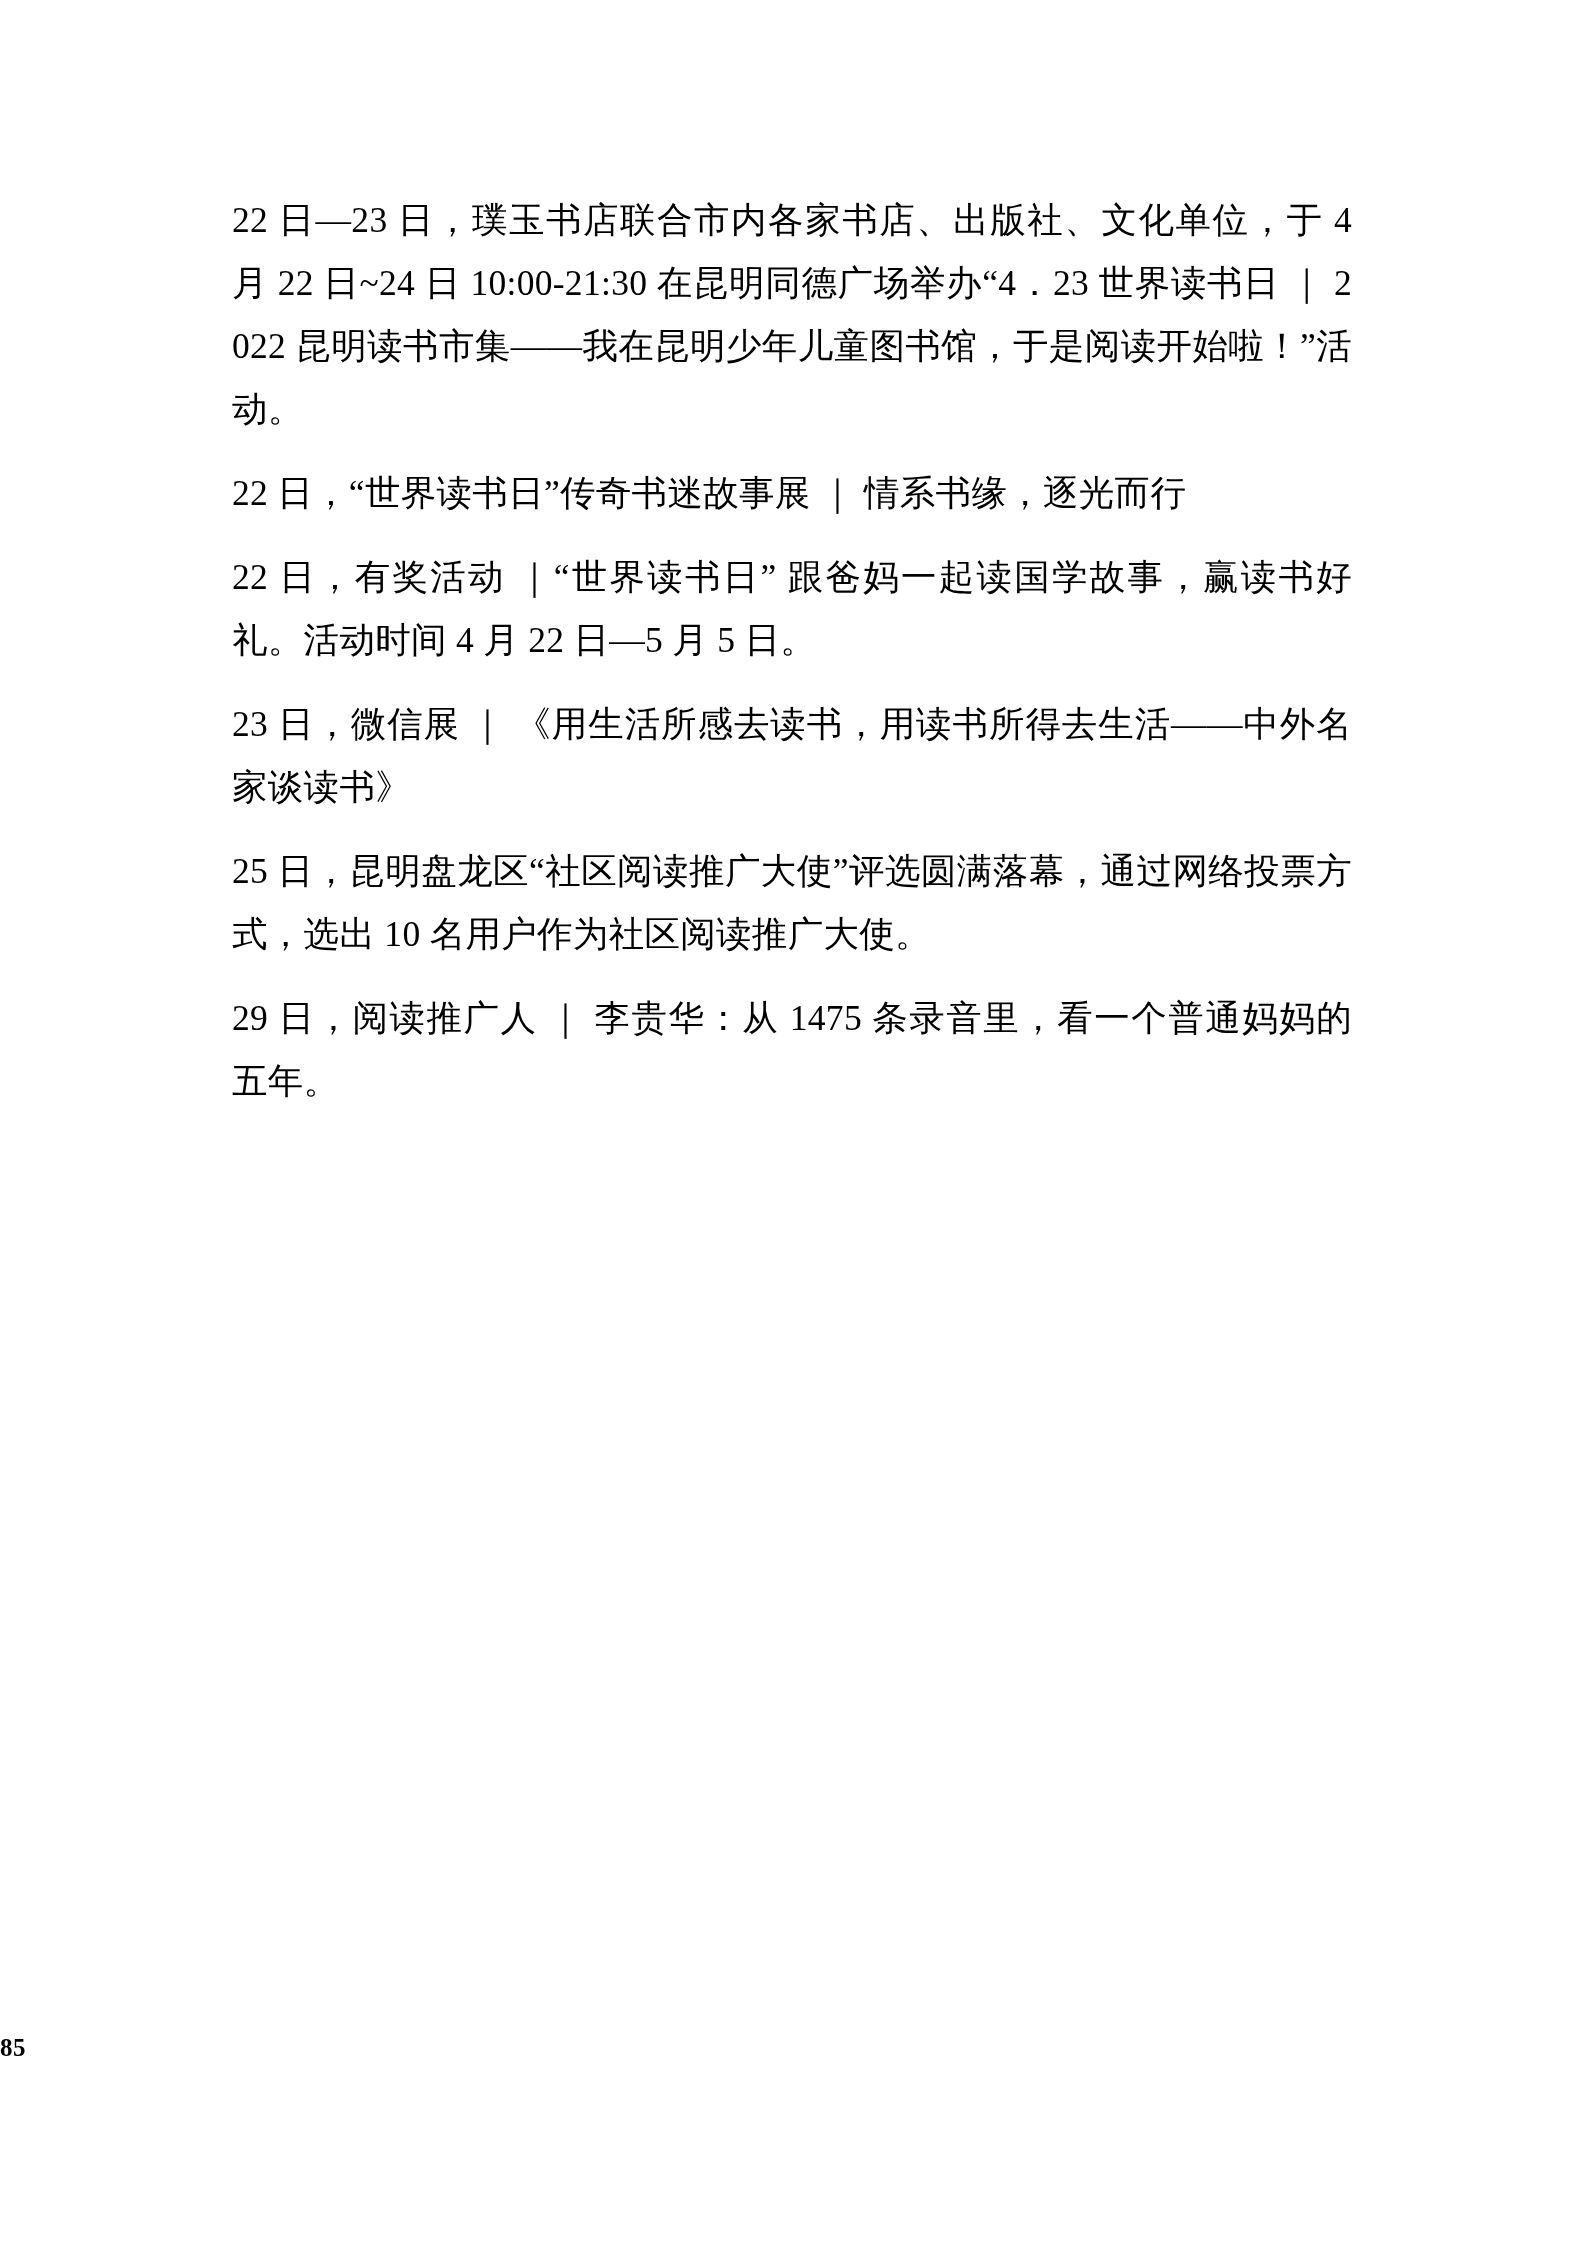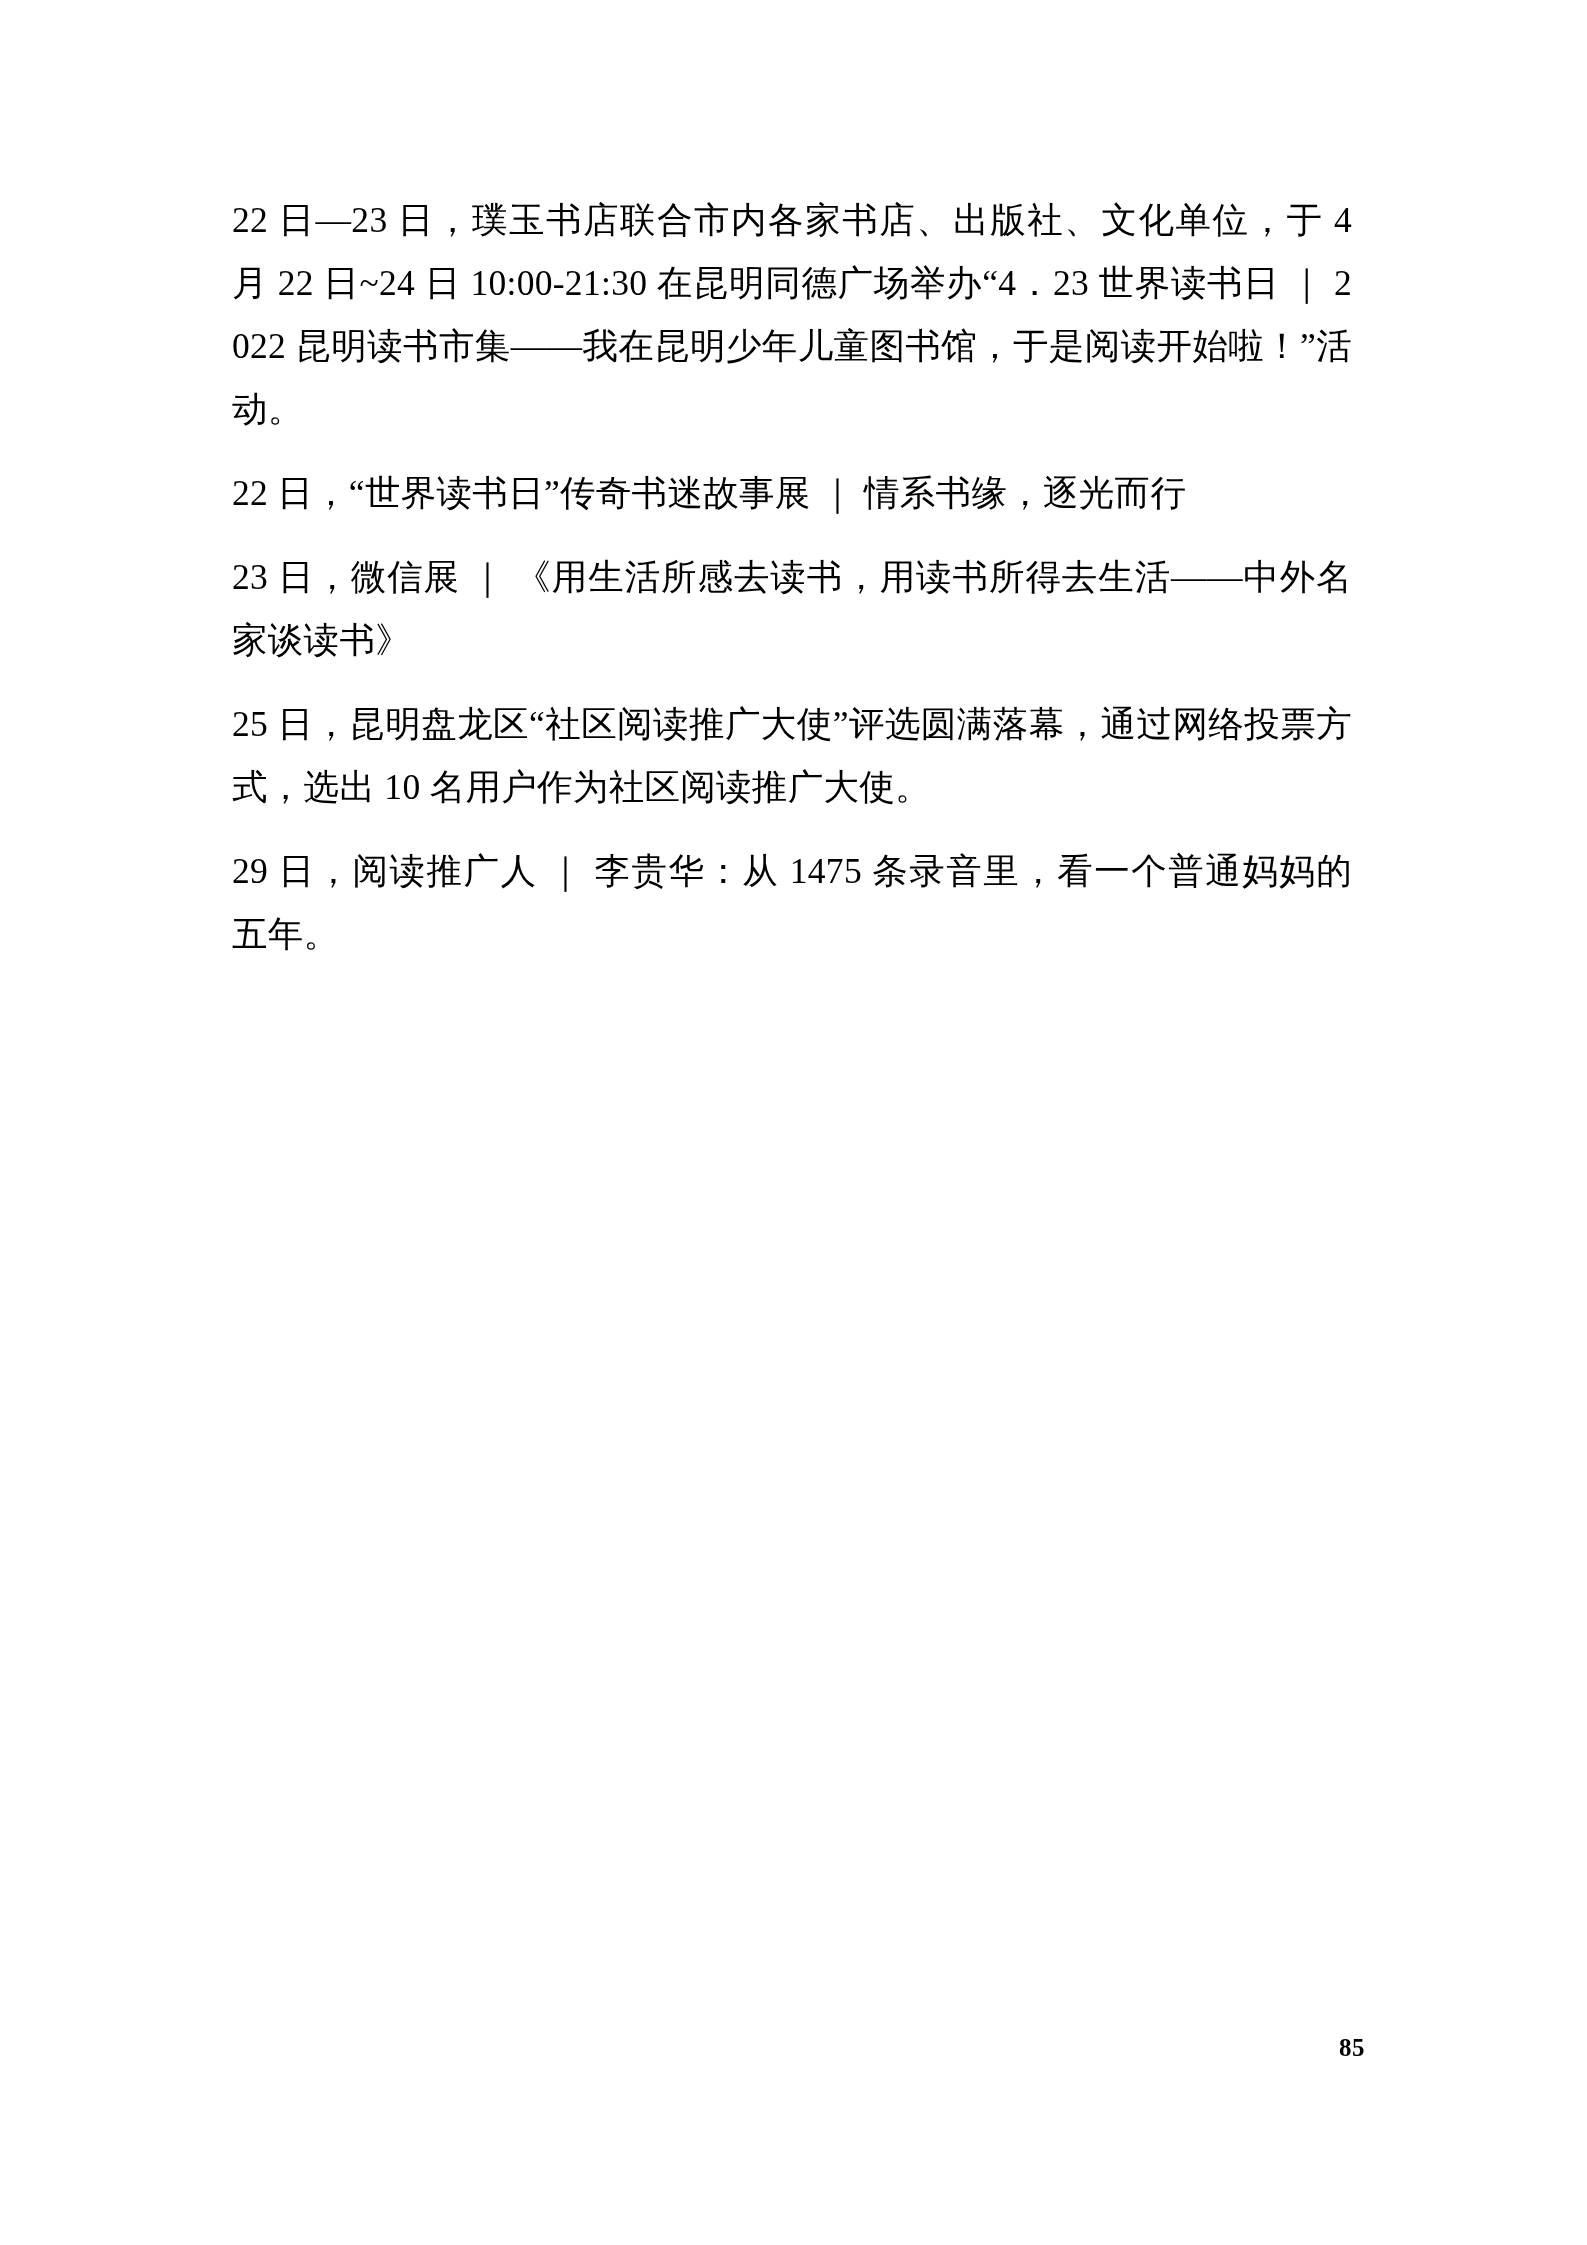--- a/index.html
+++ b/index.html
@@ -41,37 +41,38 @@
     color: #000000;
   }
   .para:last-child {
     margin-bottom: 0;
   }
   .footer {
     position: absolute;
     left: 0;
     top: 2030px;
     width: 1365px;
-    text-align: right;
+    text-align: left;
   }
   .page-number {
     font-size: 25px;
     font-weight: bold;
     font-family: "Liberation Serif", "DejaVu Serif", serif;
     color: #000000;
     letter-spacing: 0.5px;
   }
 </style>
 </head>
 <body>
 
 <div class="page">
   <div class="content">
     <p class="para">22 日—23 日，璞玉书店联合市内各家书店、出版社、文化单位，于 4 月 22 日~24 日 10:00-21:30 在昆明同德广场举办“4．23 世界读书日 ｜ 2022 昆明读书市集——我在昆明少年儿童图书馆，于是阅读开始啦！”活动。</p>
     <p class="para">22 日，“世界读书日”传奇书迷故事展 ｜ 情系书缘，逐光而行</p>
+    <p class="para">22 日，有奖活动 ｜“世界读书日” 跟爸妈一起读国学故事，赢读书好礼。活动时间 4 月 22 日—5 月 5 日。</p>
     <p class="para">23 日，微信展 ｜ 《用生活所感去读书，用读书所得去生活——中外名家谈读书》</p>
     <p class="para">25 日，昆明盘龙区“社区阅读推广大使”评选圆满落幕，通过网络投票方式，选出 10 名用户作为社区阅读推广大使。</p>
     <p class="para">29 日，阅读推广人 ｜ 李贵华：从 1475 条录音里，看一个普通妈妈的五年。</p>
   </div>
   <div class="footer">
     <span class="page-number">85</span>
   </div>
 </div>
 
 </body></html>

